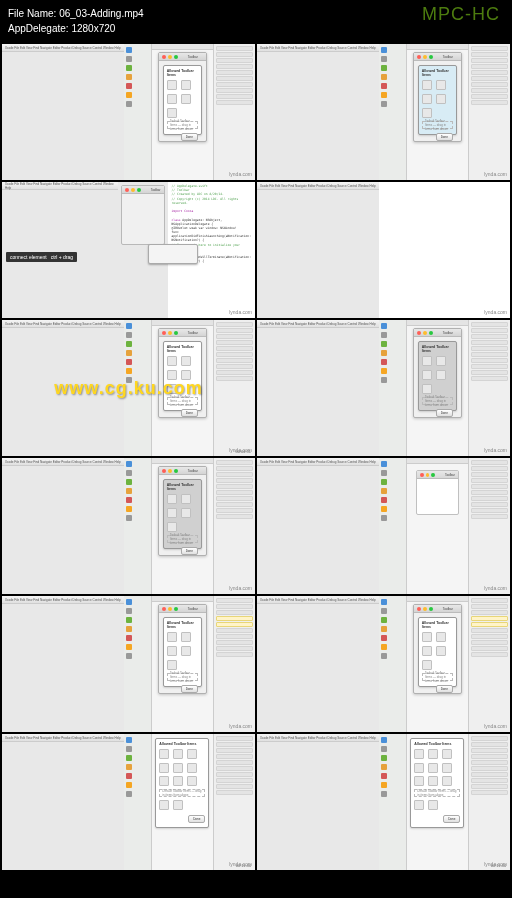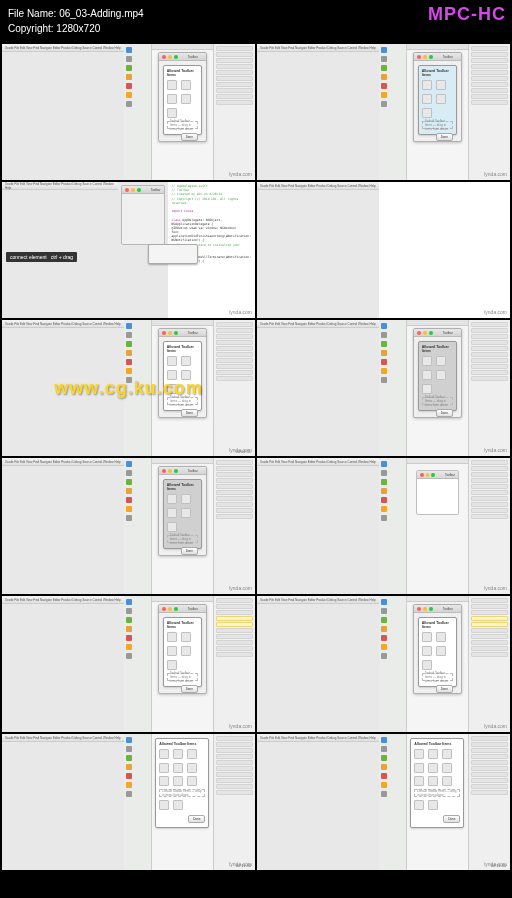--- a/index.html
+++ b/index.html
@@ -12,25 +12,25 @@
   overflow: hidden;
 }
 .header {
   background: #000;
   color: #fff;
   padding: 6px 8px;
   position: relative;
 }
 .logo {
   position: absolute;
-  right: 6px;
+  right: 12px;
   top: 4px;
   font-size: 18px;
-  font-weight: bold;
-  color: #d946ef;
+  font-weight: normal;
+  color: #4d7c0f;
   letter-spacing: 1px;
 }
 .meta-line {
   font-size: 10px;
   line-height: 1.5;
   color: #fff;
 }
 .grid {
   display: grid;
   grid-template-columns: 1fr 1fr;
@@ -295,21 +295,21 @@
 </head>
 <body>
 
 <div class="header">
   <div class="logo">MPC-HC</div>
   <div class="meta-line">
     <span>File Name:</span>
     <span>06_03-Adding.mp4</span>
   </div>
   <div class="meta-line">
-    <span>Copyright:</span>
+    <span>AppDelegate:</span>
     <span>1280x720</span>
   </div>
 </div>
 
 <div class="grid" id="grid">
     <div class="thumb">
     <div class="thumb-menubar">Xcode File Edit View Find Navigate Editor Product Debug Source Control Window Help</div>
     <div class="thumb-toolbar"></div>
     <div class="thumb-body">
       <div class="thumb-sidebar">

